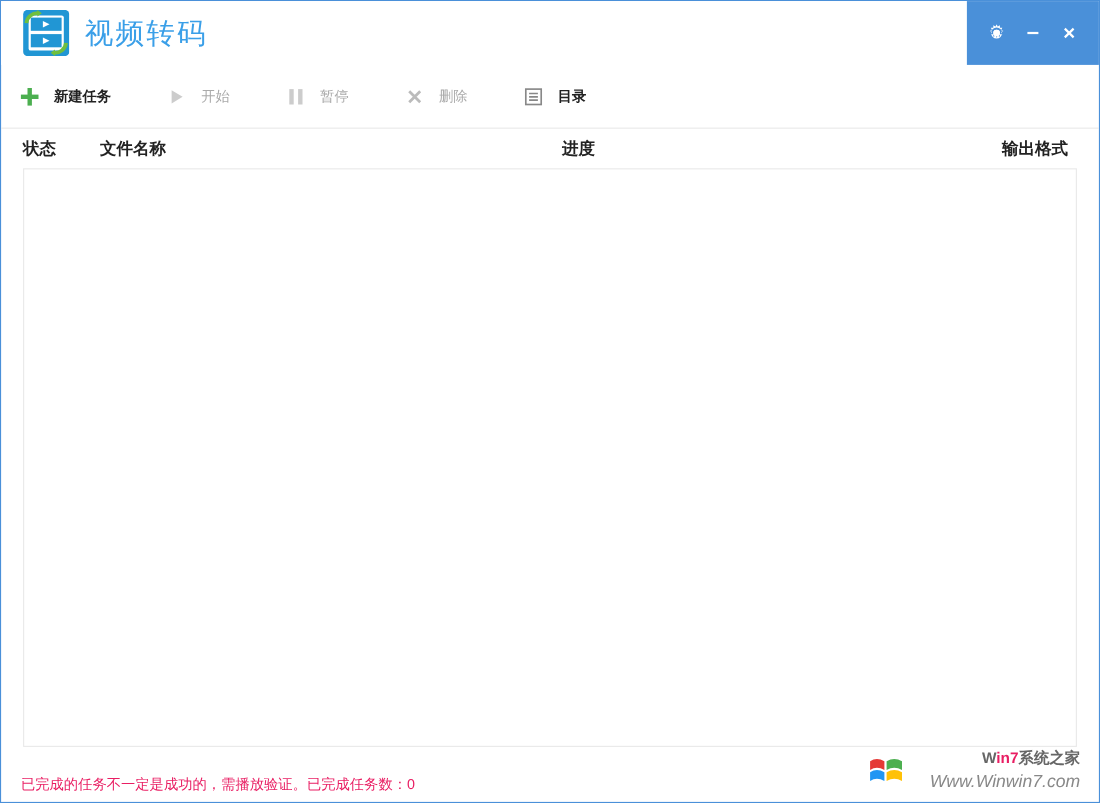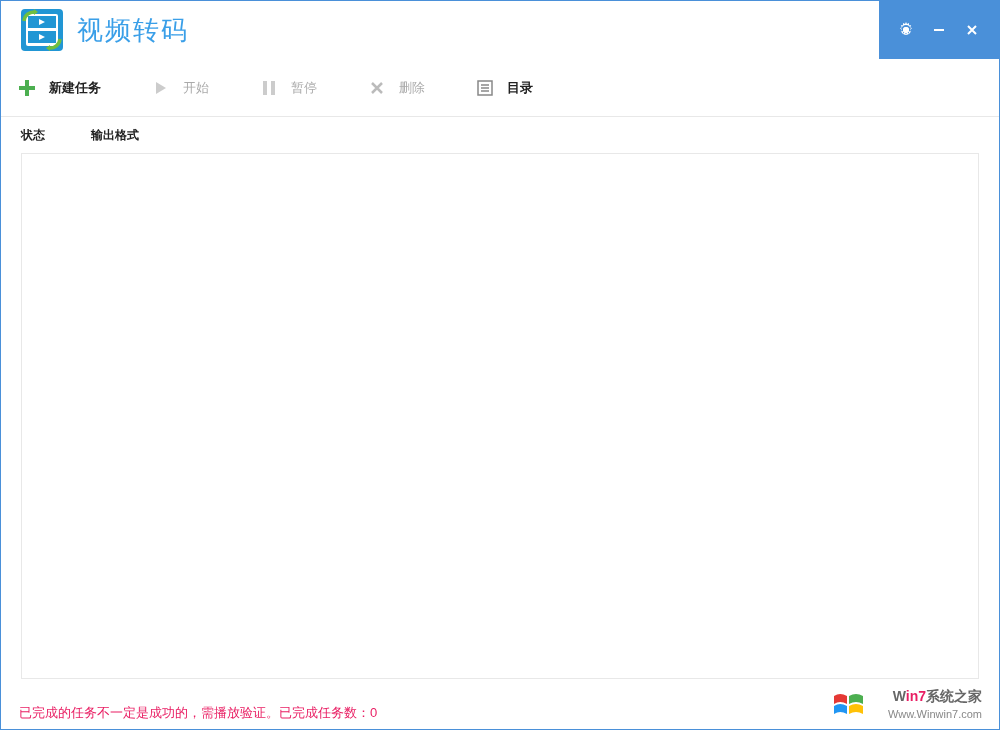--- a/index.html
+++ b/index.html
@@ -87,21 +87,21 @@
       justify-content: center;
     }
     .toolbar-label { font-size: 13px; }
     .toolbar-label.bold { font-weight: bold; color: #222; }
     .table-header {
       height: 36px;
       display: flex;
       align-items: center;
       padding: 0 20px;
       font-weight: bold;
-      font-size: 12px;
+      font-size: 15px;
       color: #222;
     }
     .col-status { width: 70px; }
     .col-filename { width: 420px; }
     .col-progress { width: 400px; }
     .col-output { flex: 1; }
     .table-body {
       flex: 1;
       background: #fff;
       border: 1px solid #e8e8e8;
@@ -125,21 +125,21 @@
       display: flex;
       align-items: center;
       gap: 22px;
     }
     .watermark-text { color: #666; }
     .watermark-text .bold {
       font-weight: bold;
       font-size: 14px;
     }
     .watermark-text .bold .hl { color: #e91e63; }
-    .watermark-url { color: #888; font-size: 11px; }
+    .watermark-url { color: #888; font-size: 16px; font-style: italic; }
     .watermark-logo {
       width: 34px;
       height: 34px;
     }
   </style>
 </head>
 <body>
 
 <div class="window">
 
@@ -229,20 +229,22 @@
           <line x1="5" y1="9" x2="13" y2="9" stroke="#888" stroke-width="1.5"></line>
           <line x1="5" y1="12" x2="13" y2="12" stroke="#888" stroke-width="1.5"></line>
         </svg>
       </span>
       <span class="toolbar-label bold">目录</span>
     </div>
   </div>
 
   <div class="table-header">
     <div class="col-status">状态</div>
+    <div class="col-filename">文件名称</div>
+    <div class="col-progress">进度</div>
     <div class="col-output">输出格式</div>
   </div>
 
   <div class="table-body"></div>
 
   <div class="statusbar">
     <span>已完成的任务不一定是成功的，需播放验证。已完成任务数：0</span>
   </div>
 </div>
 

